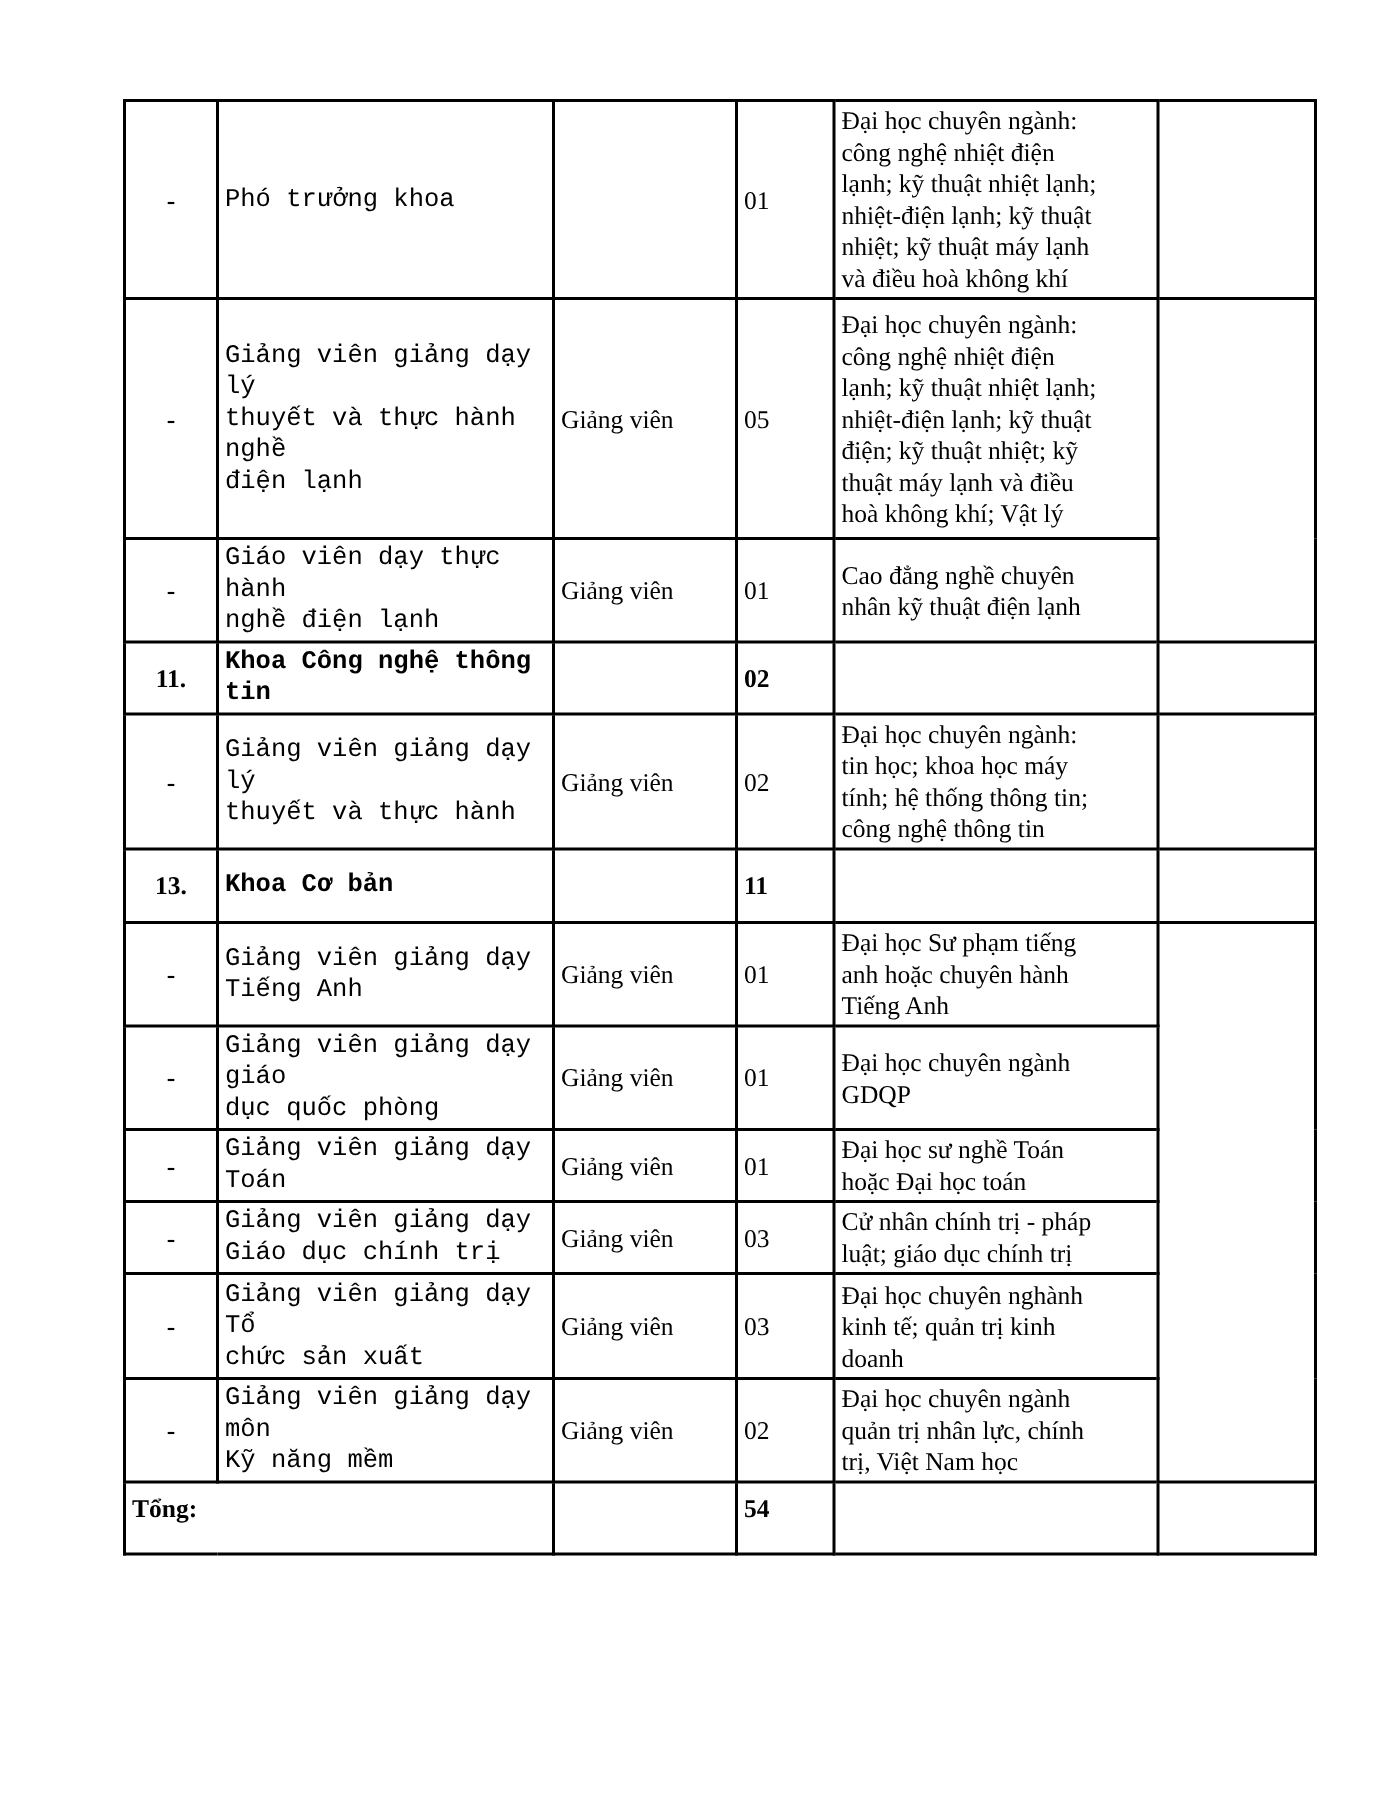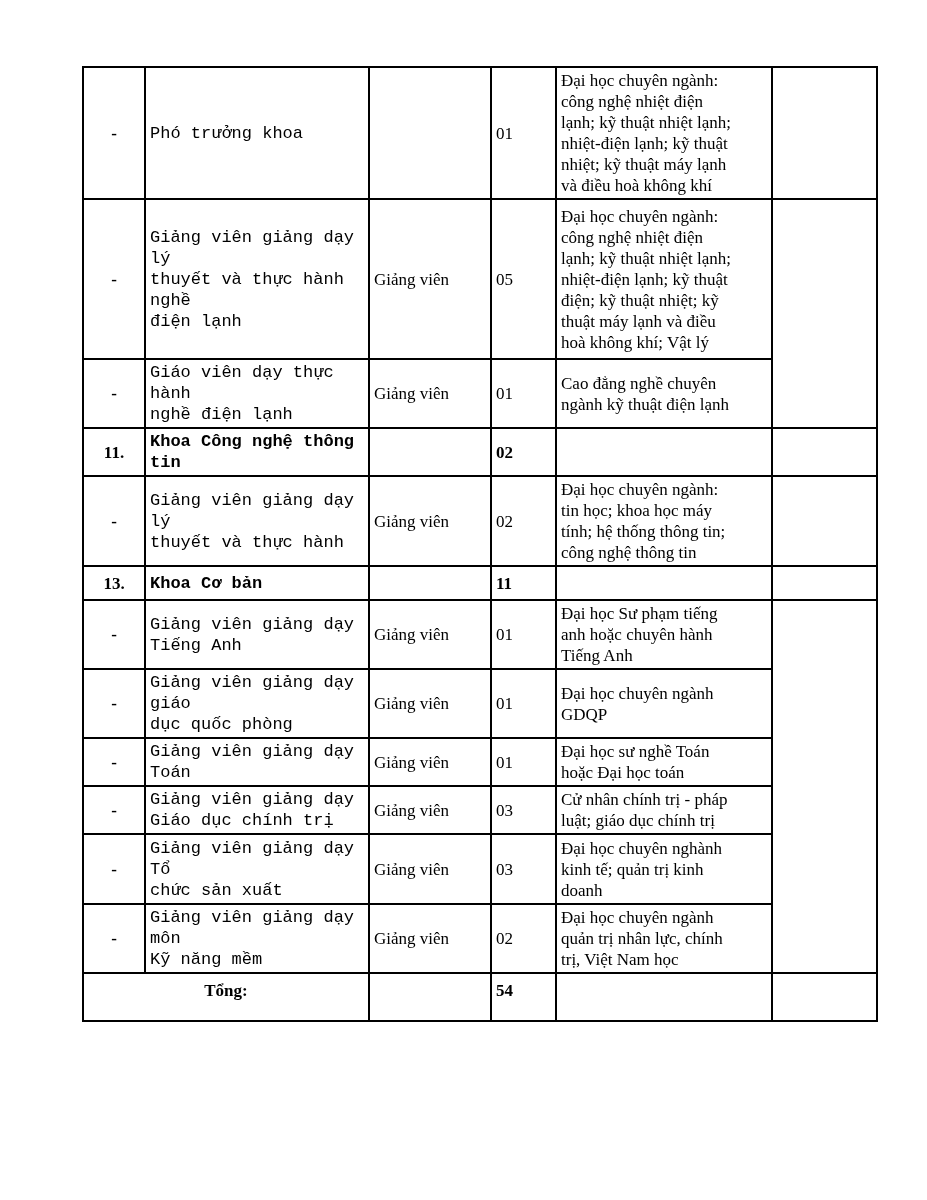--- a/index.html
+++ b/index.html
@@ -51,21 +51,21 @@
   }
   tr.section-row td {
     font-weight: bold;
   }
   tr.total-row td {
     vertical-align: top;
     padding-top: 6px;
     font-weight: bold;
   }
   .cell-total-label {
-    text-align: center;
+    text-align: left;
     font-size: 19px;
     margin-left: 28px;
   }
 </style>
 </head>
 <body>
 
 <table class="doc-table">
   <colgroup>
     <col style="width:62px">
@@ -105,21 +105,21 @@
 hoà không khí; Vật lý</td>
       <td class="cell-note" rowspan="2"></td>
     </tr>
     <tr style="height:47px">
       <td class="cell-num">-</td>
       <td class="cell-pos">Giáo viên dạy thực hành
 nghề điện lạnh</td>
       <td class="cell-title">Giảng viên</td>
       <td class="cell-qty">01</td>
       <td class="cell-req">Cao đẳng nghề chuyên
-ngành kỹ thuật điện lạnh</td>
+nhân kỹ thuật điện lạnh</td>
     </tr>
     <tr class="section-row" style="height:47px">
       <td class="cell-num">11.</td>
       <td class="cell-pos">Khoa Công nghệ thông
 tin</td>
       <td class="cell-title"></td>
       <td class="cell-qty">02</td>
       <td class="cell-req"></td>
       <td class="cell-note"></td>
     </tr>
@@ -128,21 +128,21 @@
       <td class="cell-pos">Giảng viên giảng dạy lý
 thuyết và thực hành</td>
       <td class="cell-title">Giảng viên</td>
       <td class="cell-qty">02</td>
       <td class="cell-req">Đại học chuyên ngành:
 tin học; khoa học máy
 tính; hệ thống thông tin;
 công nghệ thông tin</td>
       <td class="cell-note"></td>
     </tr>
-    <tr class="section-row" style="height:34px">
+    <tr class="section-row" style="height:49px">
       <td class="cell-num">13.</td>
       <td class="cell-pos">Khoa Cơ bản</td>
       <td class="cell-title"></td>
       <td class="cell-qty">11</td>
       <td class="cell-req"></td>
       <td class="cell-note"></td>
     </tr>
     <tr style="height:66px">
       <td class="cell-num">-</td>
       <td class="cell-pos">Giảng viên giảng dạy

